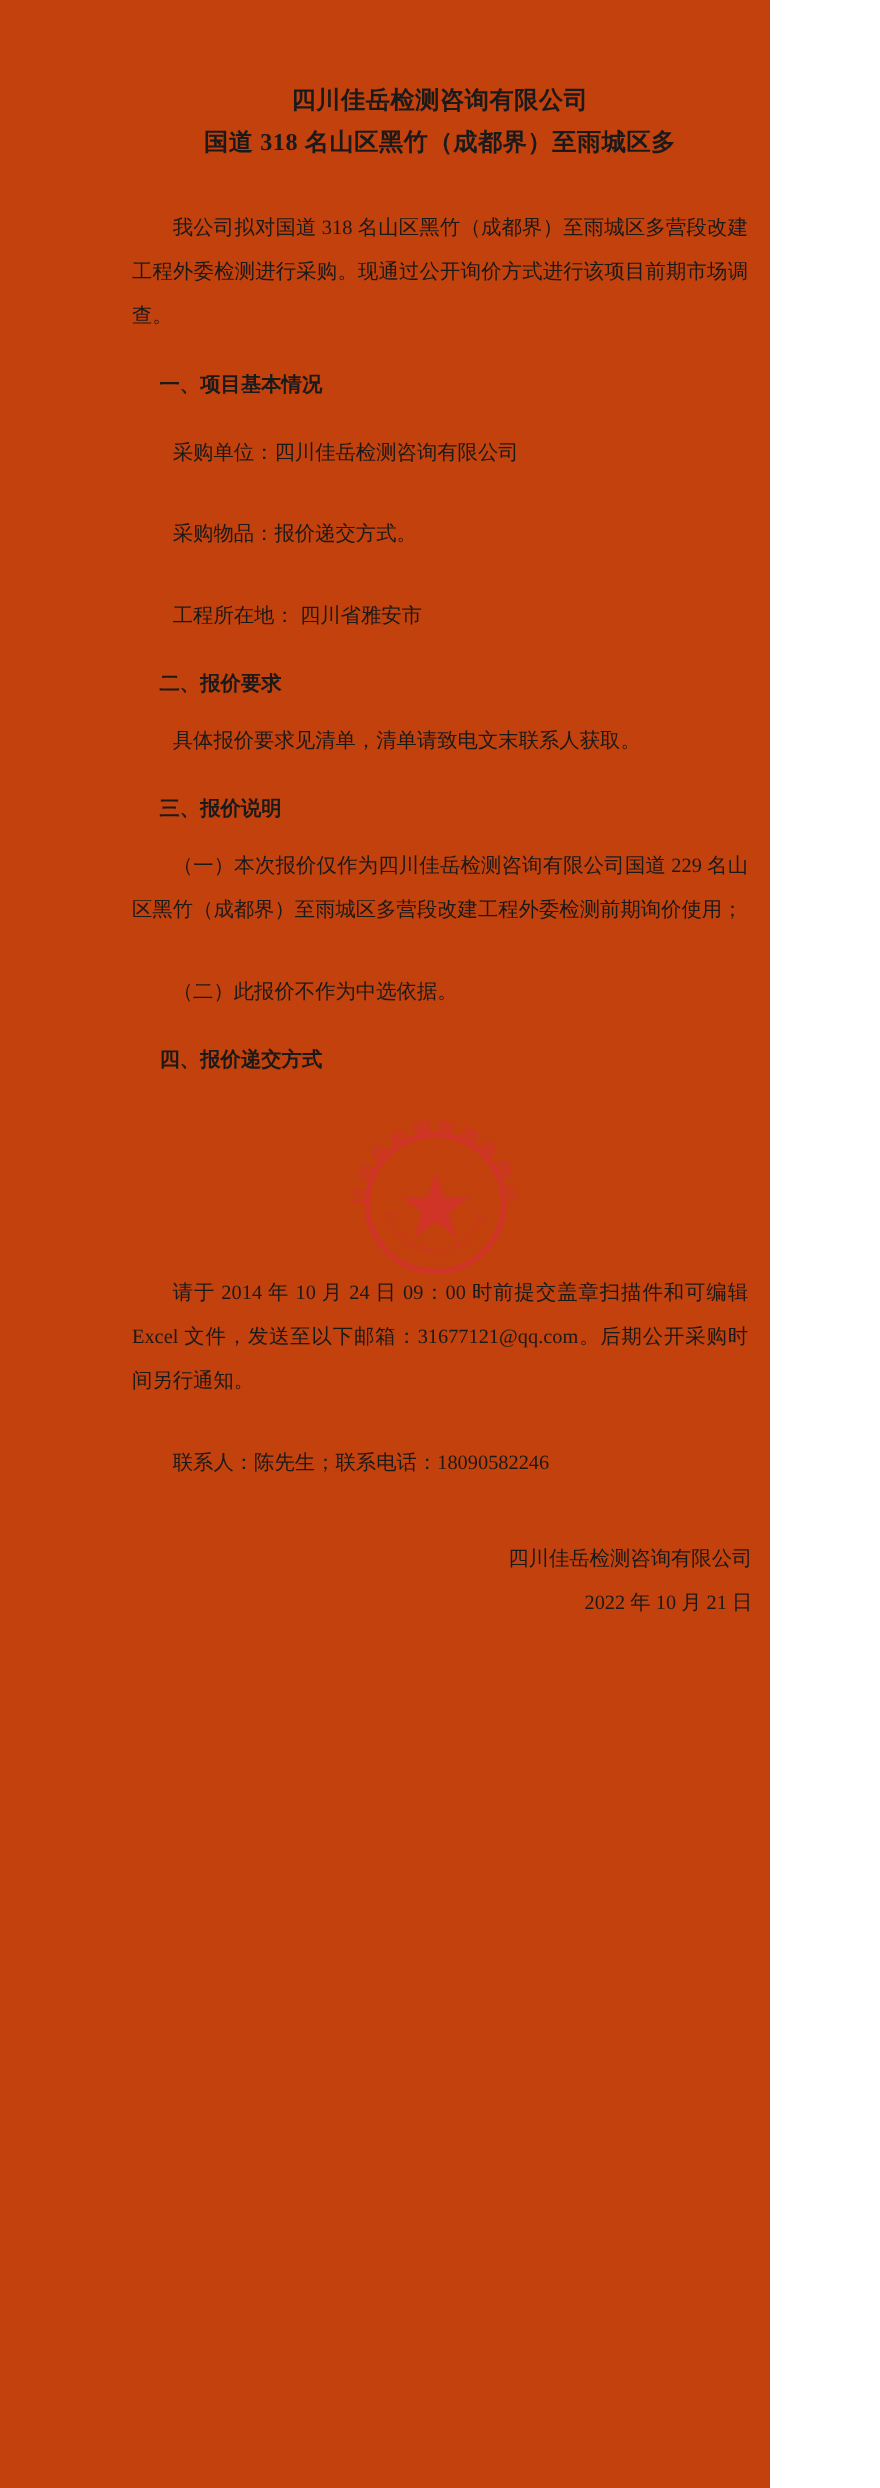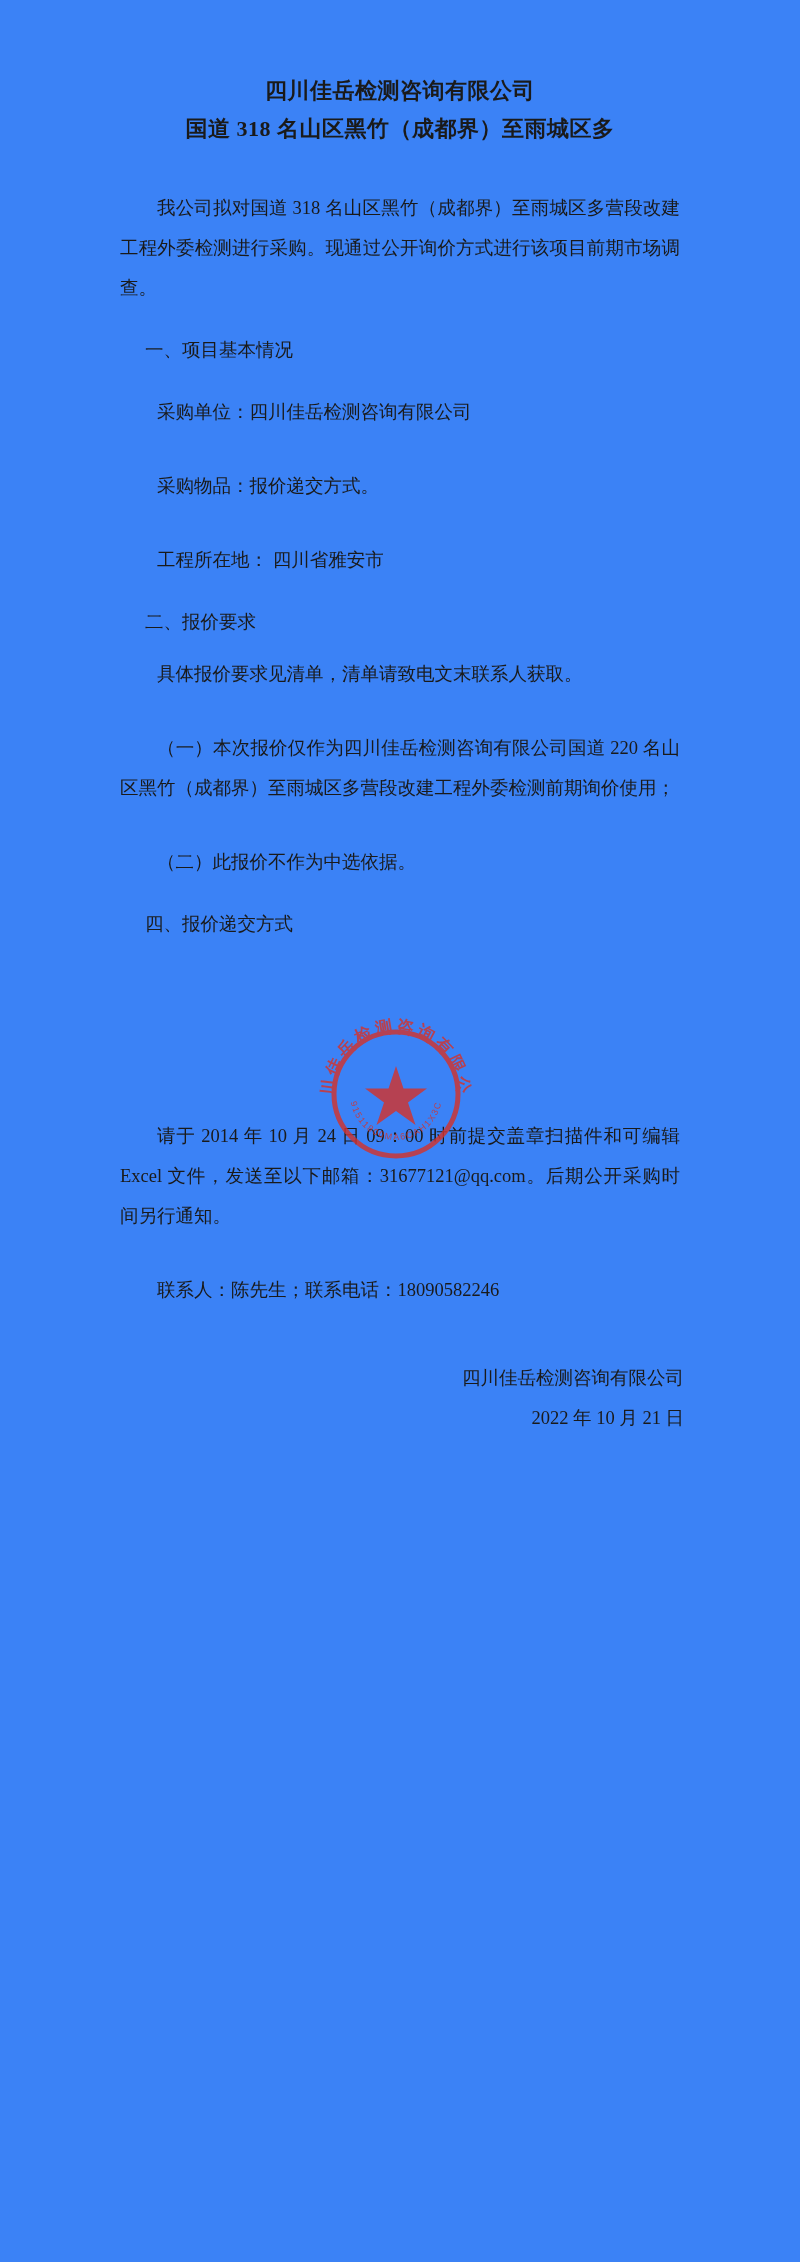--- a/index.html
+++ b/index.html
@@ -12,23 +12,23 @@
     height: 2262px;
     position: relative;
     font-family: "Liberation Serif", "DejaVu Serif", serif;
     color: #1a1a1a;
     overflow: hidden;
   }
   .page {
     position: absolute;
     left: 0;
     top: 0;
-    width: 800px;
+    width: 700px;
     height: 2262px;
-    background: #3b82f6;
+    background: #c2410c;
   }
   .content {
     position: absolute;
     left: 108px;
     top: 0;
     width: 584px;
   }
   .doc-title {
     text-align: center;
     font-weight: bold;
@@ -45,21 +45,21 @@
     line-height: 40px;
     text-align: justify;
     text-justify: inter-ideograph;
   }
   p.para {
     margin: 12px;
     text-indent: 2em;
   }
   .section-head {
     margin: 0;
-    font-weight: normal;
+    font-weight: bold;
     text-indent: 2em;
     font-size: 18.5px;
     line-height: 40px;
   }
   .gap-sm { height: 10px; }
   .gap-lg { height: 28px; }
   .blank-space { height: 160px; }
   .sign-block {
     margin-top: 48px;
     text-align: right;
@@ -111,21 +111,22 @@
       <div class="gap-sm"></div>
       <p class="para">工程所在地： 四川省雅安市</p>
 
       <div class="gap-sm"></div>
 
       <p class="section-head">二、报价要求</p>
       <p class="para">具体报价要求见清单，清单请致电文末联系人获取。</p>
 
       <div class="gap-sm"></div>
 
-      <p class="para">（一）本次报价仅作为四川佳岳检测咨询有限公司国道 220 名山区黑竹（成都界）至雨城区多营段改建工程外委检测前期询价使用；</p>
+      <p class="section-head">三、报价说明</p>
+      <p class="para">（一）本次报价仅作为四川佳岳检测咨询有限公司国道 229 名山区黑竹（成都界）至雨城区多营段改建工程外委检测前期询价使用；</p>
       <div class="gap-sm"></div>
       <p class="para">（二）此报价不作为中选依据。</p>
 
       <div class="gap-sm"></div>
 
       <p class="section-head">四、报价递交方式</p>
 
       <div class="blank-space"></div>
 
       <p class="para">请于 2014 年 10 月 24 日 09：00 时前提交盖章扫描件和可编辑 Excel 文件，发送至以下邮箱：31677121@qq.com。后期公开采购时间另行通知。</p>

